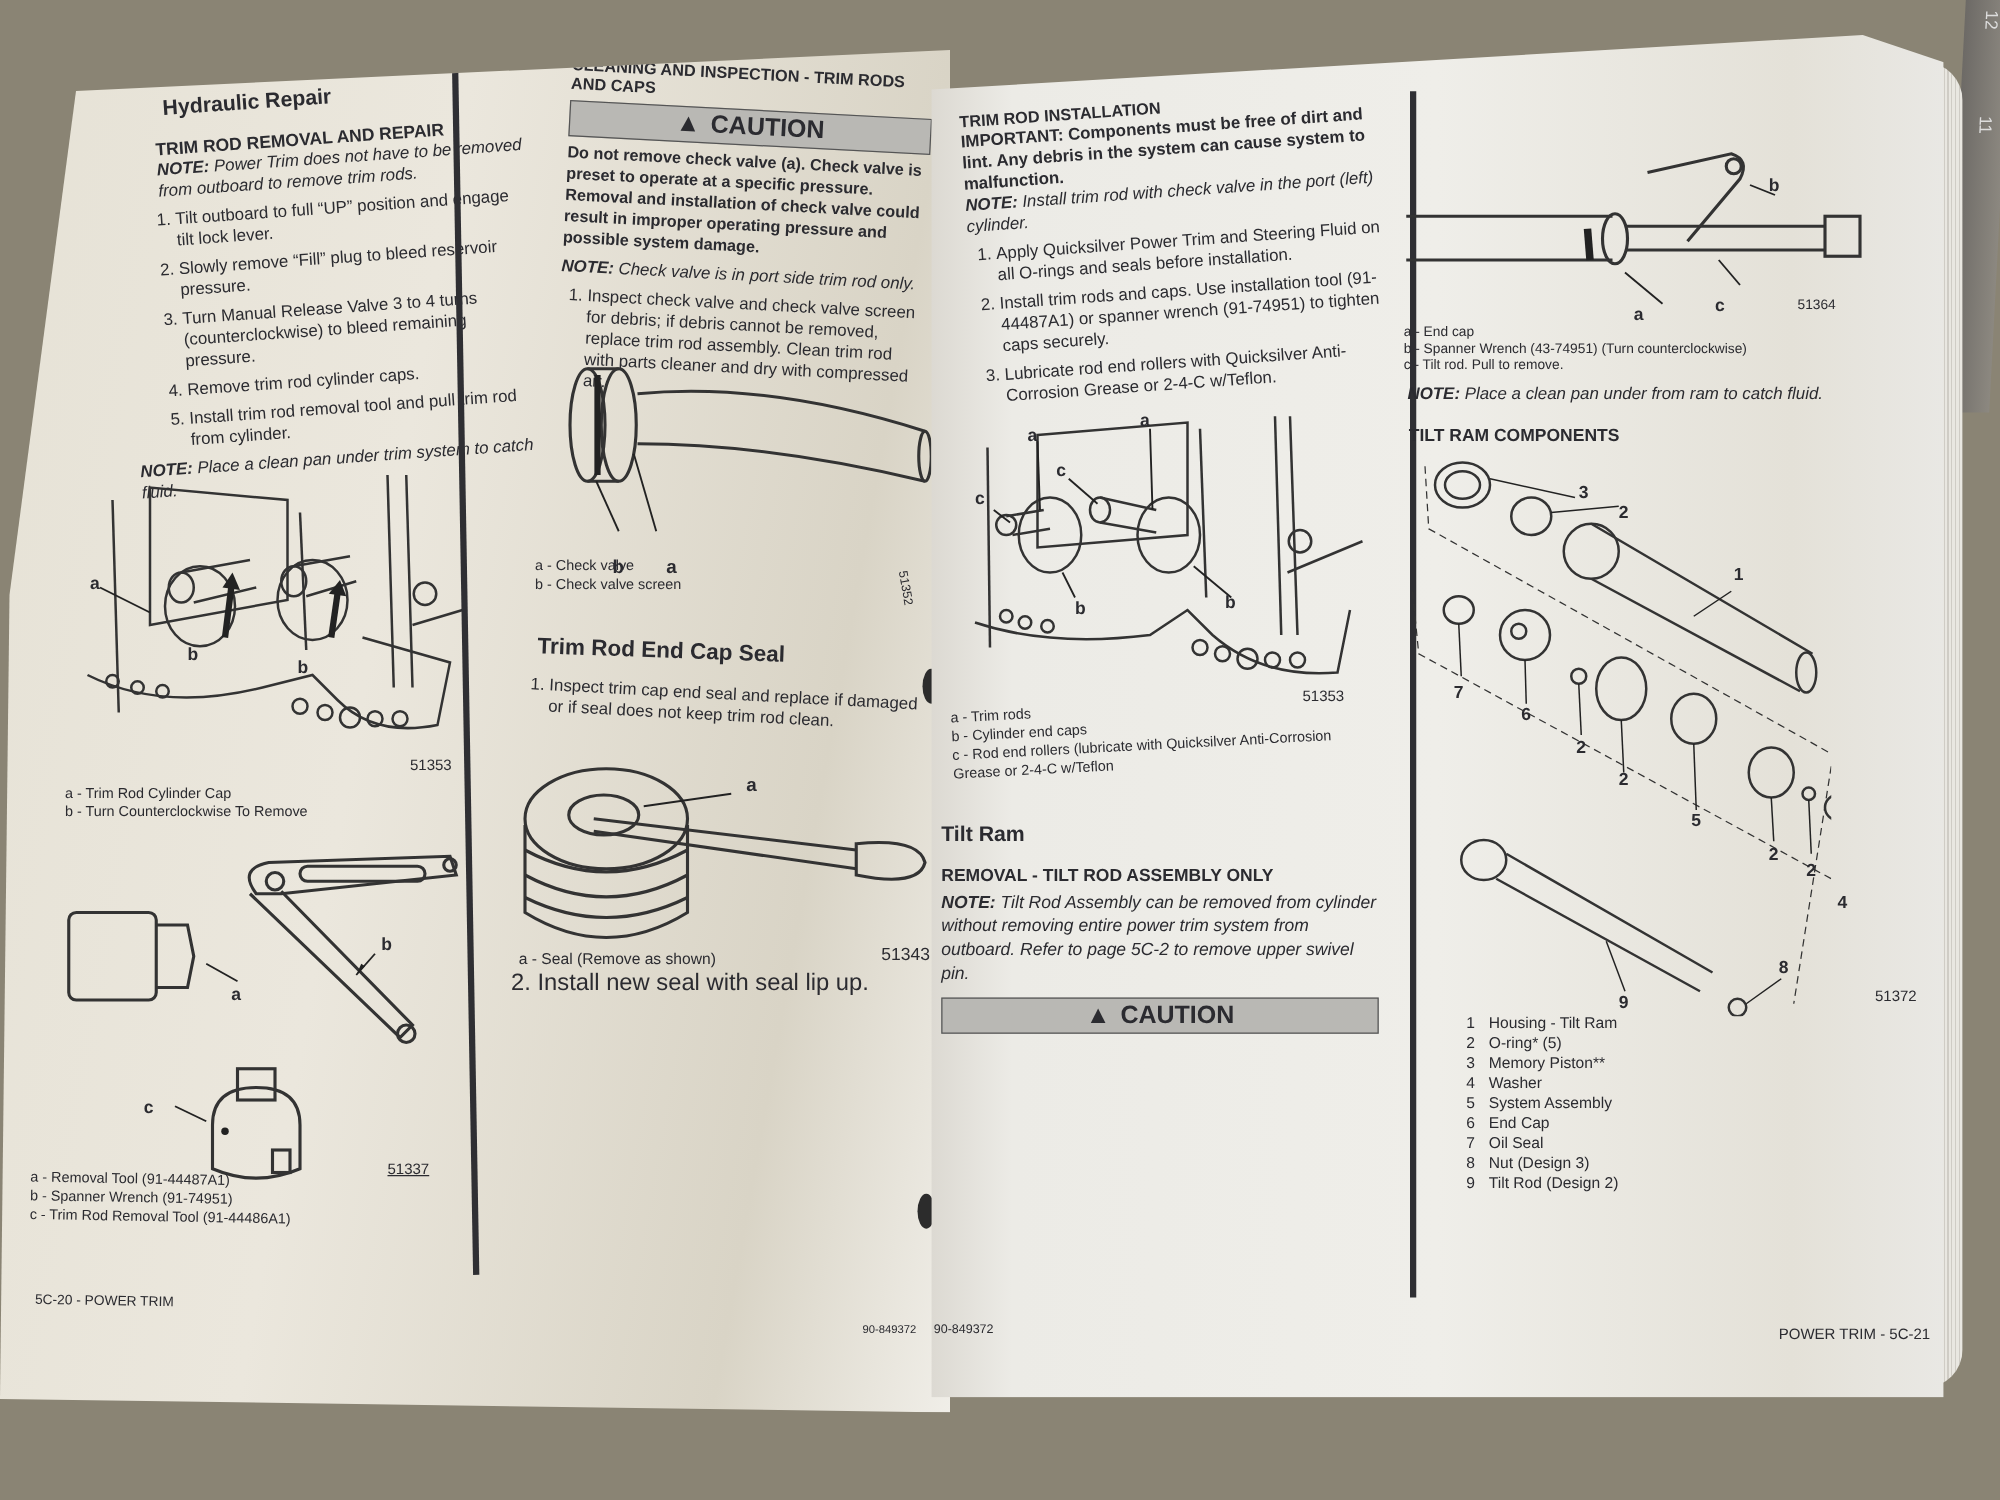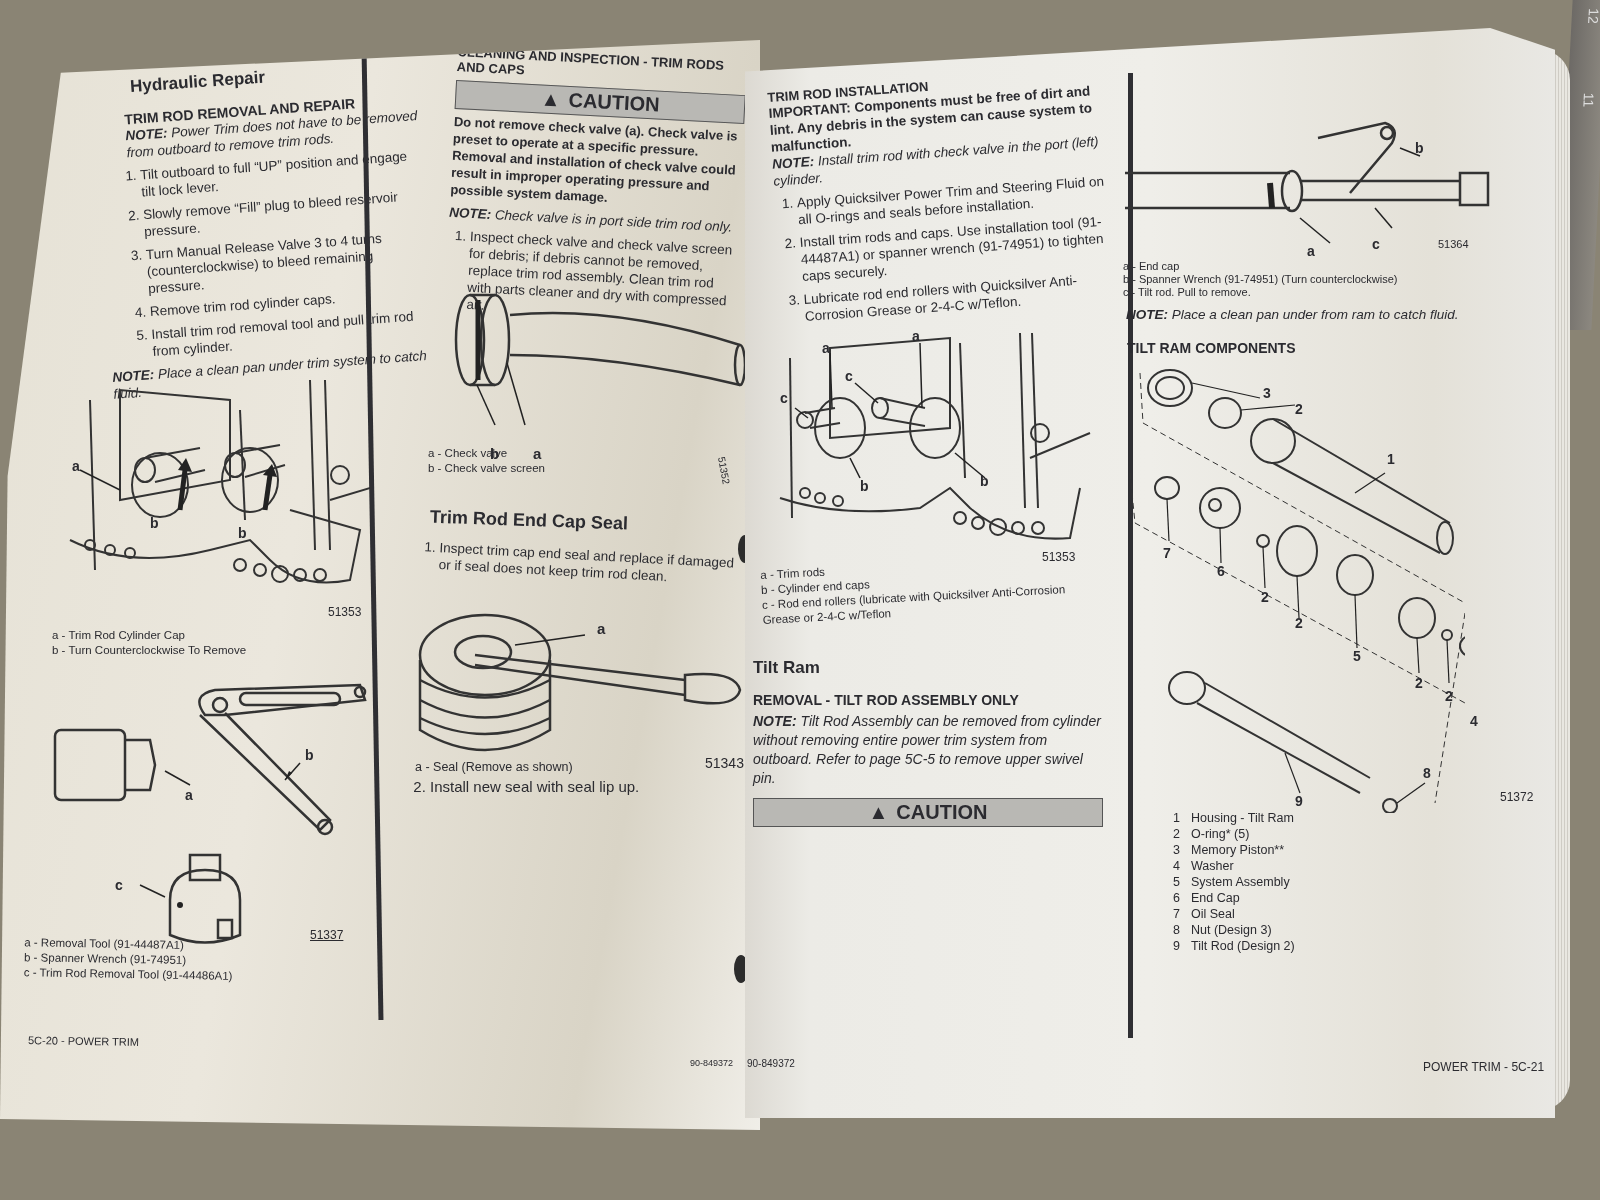--- a/index.html
+++ b/index.html
@@ -190,21 +190,21 @@
           <path d="M270 75 Q320 70 325 90 Q320 110 270 100 Z"></path>
       </g>
       <path d="M100 45 L170 35" stroke="#222" stroke-width="1.5"></path>
     </svg>
     <span style="position:absolute;left:182px;top:20px;font-weight:bold;font-size:15px;">a</span>
     <span class="fig-num" style="left:290px;top:155px;font-size:14px;">51343</span>
   </div>
   <div class="legend" style="position:absolute;left:415px;top:720px;font-size:12.5px;">a - Seal (Remove as shown)</div>
   <div style="position:absolute;left:390px;top:738px;width:330px;">
     <ol start="2" style="margin:0;padding-left:40px;">
-      <li style="font-size:15px;">Install new seal with seal lip up.</li>
+      <li style="font-size:19px;">Install new seal with seal lip up.</li>
     </ol>
   </div>
   <div class="footer" style="left:690px;top:1018px;font-size:9px;">90-849372</div>
 </div>
 
 <div class="hole" style="left:738px;top:535px;"></div>
 <div class="hole" style="left:734px;top:955px;"></div>
 
 <div class="page page-right">
 
@@ -269,21 +269,21 @@
   <div class="legend" style="position:absolute;left:15px;top:540px;width:330px;font-size:11.5px;transform:rotate(-3deg);transform-origin:top left;">
     <div>a - Trim rods</div>
     <div>b - Cylinder end caps</div>
     <div>c - Rod end rollers (lubricate with Quicksilver Anti-Corrosion Grease or 2-4-C w/Teflon</div>
   </div>
 
   <div class="col" style="left:8px;top:630px;width:350px;">
     <div class="h-section">Tilt Ram</div>
     <div class="h-sub" style="margin-top:14px;">REMOVAL - TILT ROD ASSEMBLY ONLY</div>
     <div class="note" style="font-size:14px;line-height:19px;margin-top:4px;">
-      <span class="note-label">NOTE:</span><span> Tilt Rod Assembly can be removed from cylinder without removing entire power trim system from outboard. Refer to page 5C-5 to remove upper swivel pin.</span>
+      <span class="note-label">NOTE:</span><span> Tilt Rod Assembly can be removed from cylinder without removing entire power trim system from outboard. Refer to page 5C-2 to remove upper swivel pin.</span>
     </div>
     <div class="caution-bar" style="margin-top:10px;">
       <span class="tri">▲</span><span>CAUTION</span>
     </div>
   </div>
   <div class="footer" style="left:2px;top:1030px;font-size:10px;">90-849372</div>
 
   <div class="rule" style="left:383px;top:45px;height:965px;"></div>
 
 
@@ -304,21 +304,21 @@
           <path d="M280 50 L300 58"></path>
         </g>
     </svg>
     <span style="position:absolute;left:295px;top:42px;font-weight:bold;font-size:14px;">b</span>
     <span style="position:absolute;left:187px;top:145px;font-weight:bold;font-size:14px;">a</span>
     <span style="position:absolute;left:252px;top:138px;font-weight:bold;font-size:14px;">c</span>
     <span class="fig-num" style="left:318px;top:140px;font-size:11px;">51364</span>
   </div>
   <div class="legend" style="position:absolute;left:378px;top:232px;font-size:11px;line-height:13px;">
     <div>a - End cap</div>
-    <div>b - Spanner Wrench (91-74951) (Turn counterclockwise)</div>
+    <div>b - Spanner Wrench (43-74951) (Turn counterclockwise)</div>
     <div>c - Tilt rod. Pull to remove.</div>
   </div>
   <div class="note" style="position:absolute;left:381px;top:278px;width:400px;">
     <span class="note-label">NOTE:</span><span> Place a clean pan under from ram to catch fluid.</span>
   </div>
   <div class="h-sub" style="position:absolute;left:382px;top:312px;">TILT RAM COMPONENTS</div>
 
   <div class="fig" style="position:absolute;left:380px;top:335px;width:340px;height:450px;">
     <svg width="340" height="450" viewBox="0 0 340 450">
       <g fill="none" stroke="#333" stroke-width="2">

